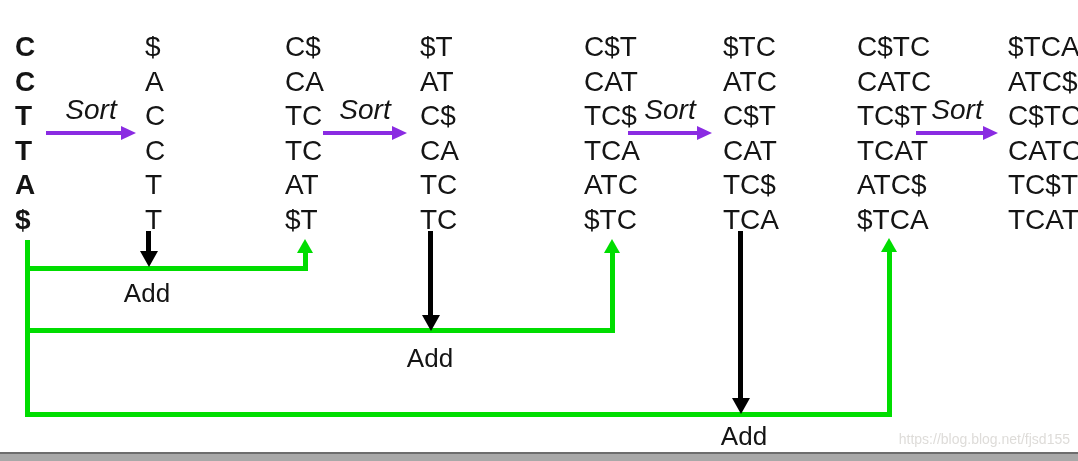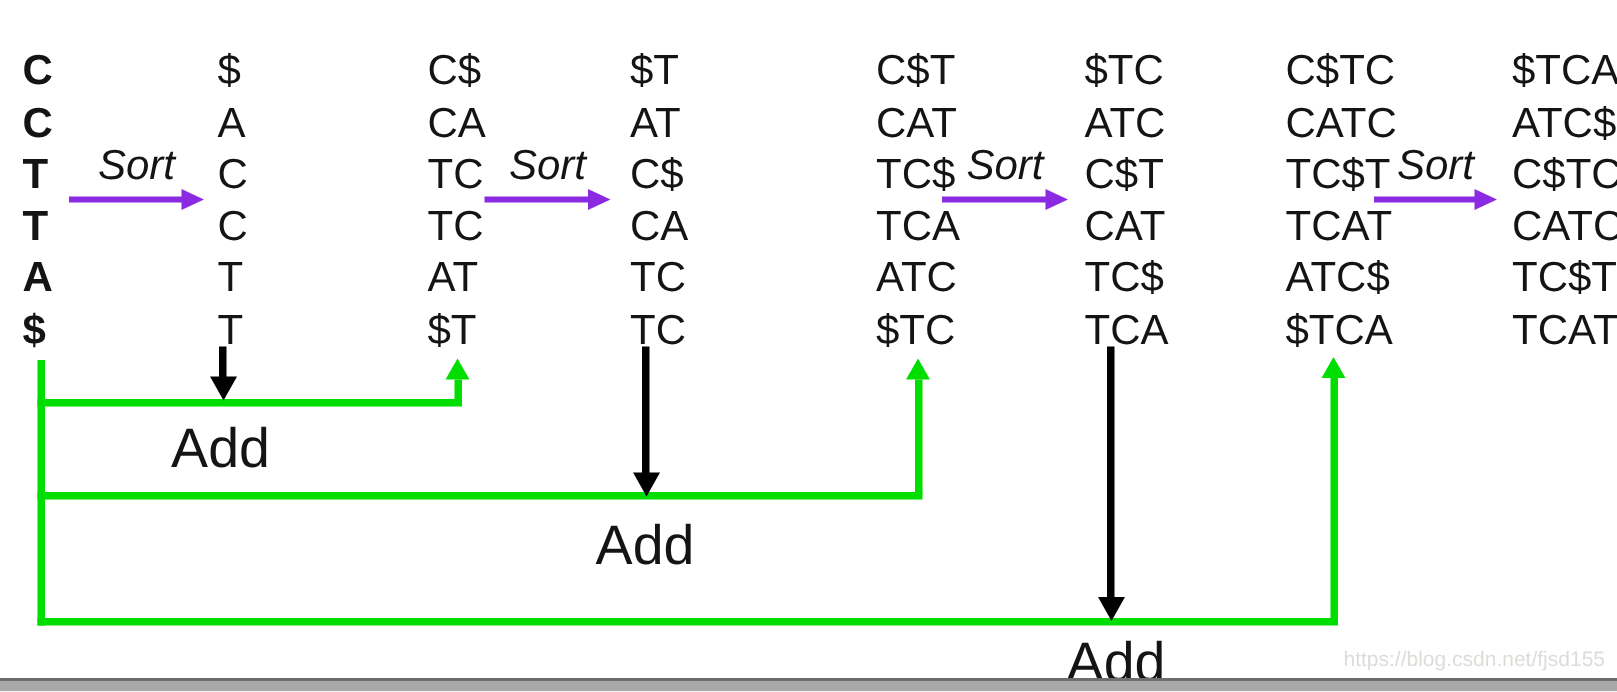--- a/index.html
+++ b/index.html
@@ -24,21 +24,21 @@
   .bshaft { position:absolute; width:5px; background:#000000; }
   .bhead  { position:absolute; width:0; height:0;
             border-left:9px solid transparent; border-right:9px solid transparent; border-top:16px solid #000000; }
 
   
   .g { position:absolute; background:#00dd00; }
   .ghead-up { position:absolute; width:0; height:0;
               border-left:8px solid transparent; border-right:8px solid transparent; border-bottom:14px solid #00dd00; }
 
   
-  .add { position:absolute; width:100px; font-size:37px; color:#141414; text-align:center; }
+  .add { position:absolute; width:100px; font-size:26px; color:#141414; text-align:center; }
 
   
   .watermark { position:absolute; left:845px; top:431px; width:225px; text-align:right;
                font-size:14px; color:#dedcd9; }
 
   
   .bottombar { position:absolute; left:0; top:452px; width:1078px; height:9px;
                background:#a8a8a8; border-top:2px solid #6d6d6d; box-sizing:border-box; }
 </style>
 </head>
@@ -170,17 +170,17 @@
   <div class="bshaft" style="left:428px; top:231px; height:85px"></div>
   <div class="bhead" style="left:422px; top:315px"></div>
 
   <div class="bshaft" style="left:738px; top:231px; height:168px"></div>
   <div class="bhead" style="left:732px; top:398px"></div>
 
   <div class="add" style="left:97px; top:278px">Add</div>
   <div class="add" style="left:380px; top:343px">Add</div>
   <div class="add" style="left:694px; top:421px">Add</div>
 
-  <div class="watermark">https://blog.csdn.net/fjsd155</div>
+  <div class="watermark">https://blog.blog.net/fjsd155</div>
 
   <div class="bottombar"></div>
 
 </div>
 
 </body></html>

